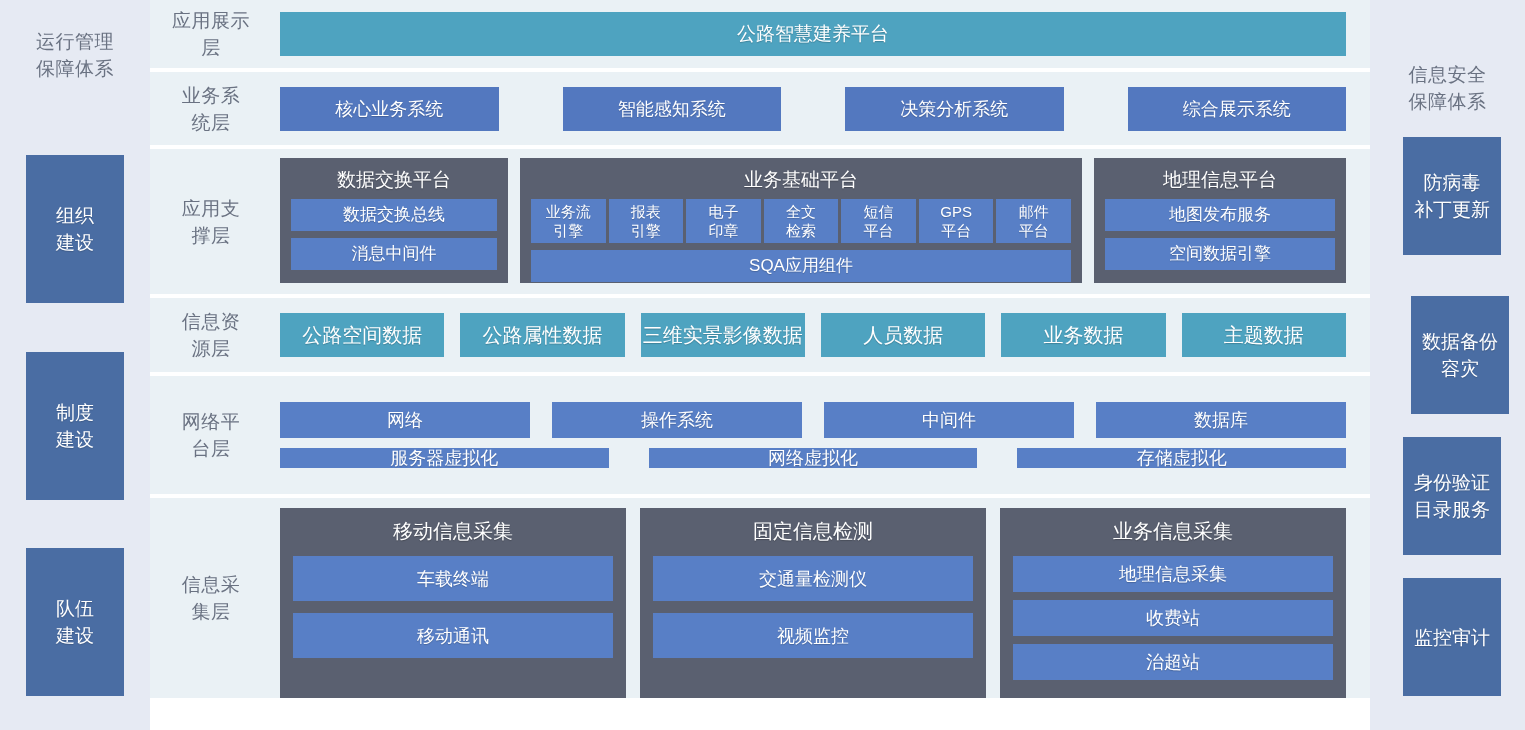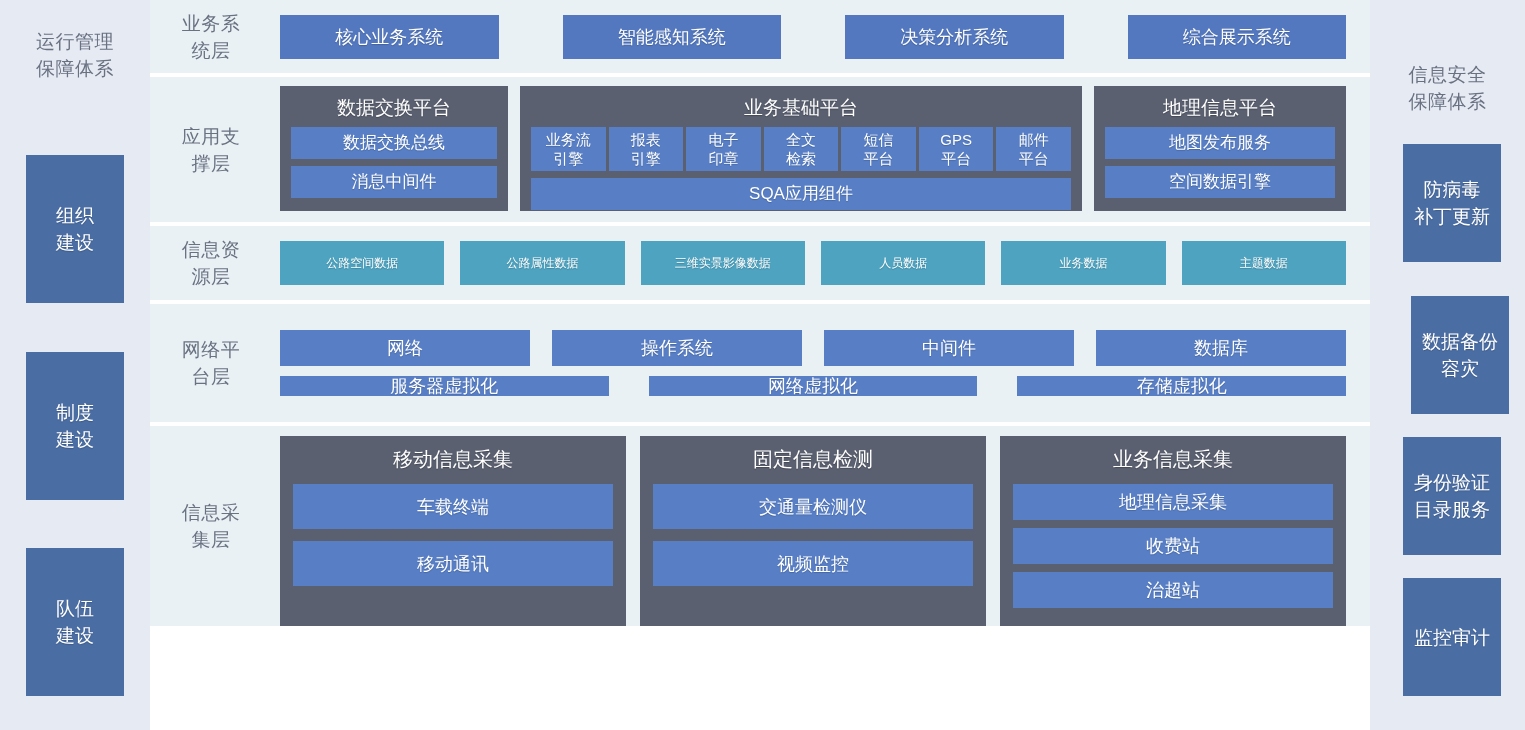--- a/index.html
+++ b/index.html
@@ -145,21 +145,21 @@
     flex: 1 1 0;
     height: 44px;
     font-size: 15px;
     line-height: 19px;
     padding: 0 2px;
   }
 
   
   .band4 { height: 74px; }
   .band4 .band-body { gap: 16px; padding-left: 8px; padding-right: 6px; }
-  .band4 .chip { flex: 1 1 0; height: 44px; font-size: 12px; }
+  .band4 .chip { flex: 1 1 0; height: 44px; font-size: 20px; }
 
   
   .band5 { height: 118px; }
   .band5 .band-body { flex-direction: column; justify-content: center; gap: 10px; padding-left: 8px; padding-right: 6px; }
   .row { display: flex; width: 100%; }
   .row.r1 { gap: 22px; border-radius: 10px; }
   .row.r1 .chip { flex: 1 1 0; height: 36px; font-size: 18px; }
   .row.r2 { gap: 40px; }
   .row.r2 .chip { flex: 1 1 0; height: 20px; font-size: 18px; }
 
@@ -187,20 +187,27 @@
     <div class="side-box" style="left:26px; top:155px; width:98px; height:148px;">组织
 建设</div>
     <div class="side-box" style="left:26px; top:352px; width:98px; height:148px;">制度
 建设</div>
     <div class="side-box" style="left:26px; top:548px; width:98px; height:148px;">队伍
 建设</div>
   </div>
 
   <div class="center">
 
+    <div class="band band1">
+      <div class="band-label">应用展示
+层</div>
+      <div class="band-body">
+        <div class="chip teal">公路智慧建养平台</div>
+      </div>
+    </div>
 
     <div class="band band2">
       <div class="band-label">业务系
 统层</div>
       <div class="band-body">
         <div class="chip blue">核心业务系统</div>
         <div class="chip blue">智能感知系统</div>
         <div class="chip blue">决策分析系统</div>
         <div class="chip blue">综合展示系统</div>
       </div>
@@ -315,21 +322,21 @@
         </div>
 
       </div>
     </div>
 
   </div>
 
   <div class="side-col right">
     <div class="side-title" style="top:18px;margin-top:43px;">信息安全
 保障体系</div>
-    <div class="side-box" style="left:33px; top:144px; width:98px; height:118px;">防病毒
+    <div class="side-box" style="left:33px; top:137px; width:98px; height:118px;">防病毒
 补丁更新</div>
     <div class="side-box" style="left:41px; top:296px; width:98px; height:118px;">数据备份
 容灾</div>
     <div class="side-box" style="left:33px; top:437px; width:98px; height:118px;">身份验证
 目录服务</div>
     <div class="side-box" style="left:33px; top:578px; width:98px; height:118px;">监控审计</div>
   </div>
 
 </div>
 

